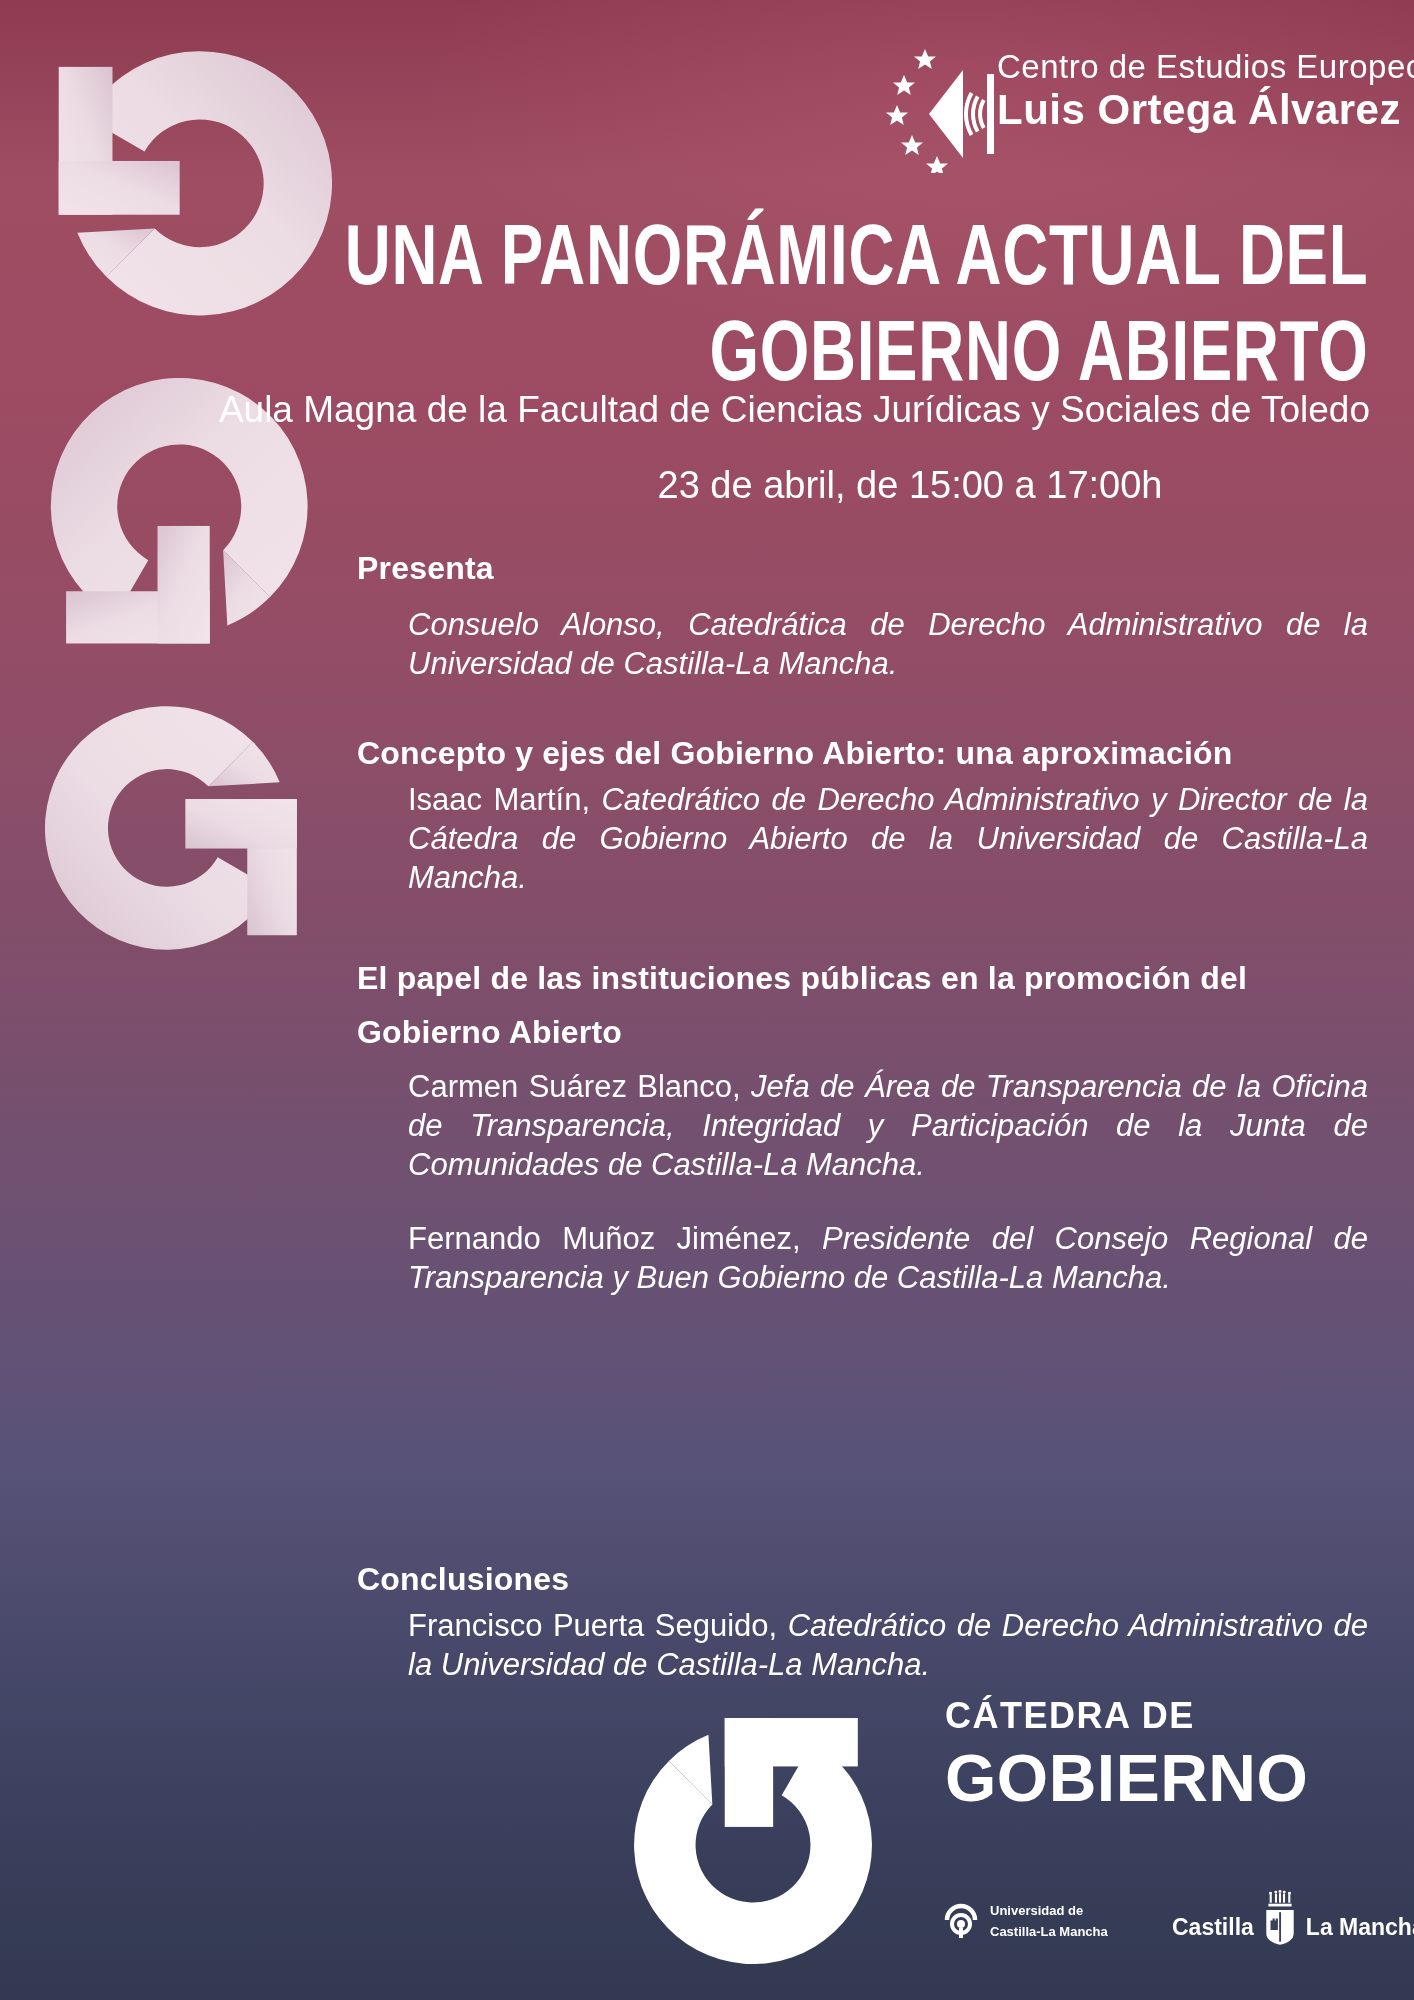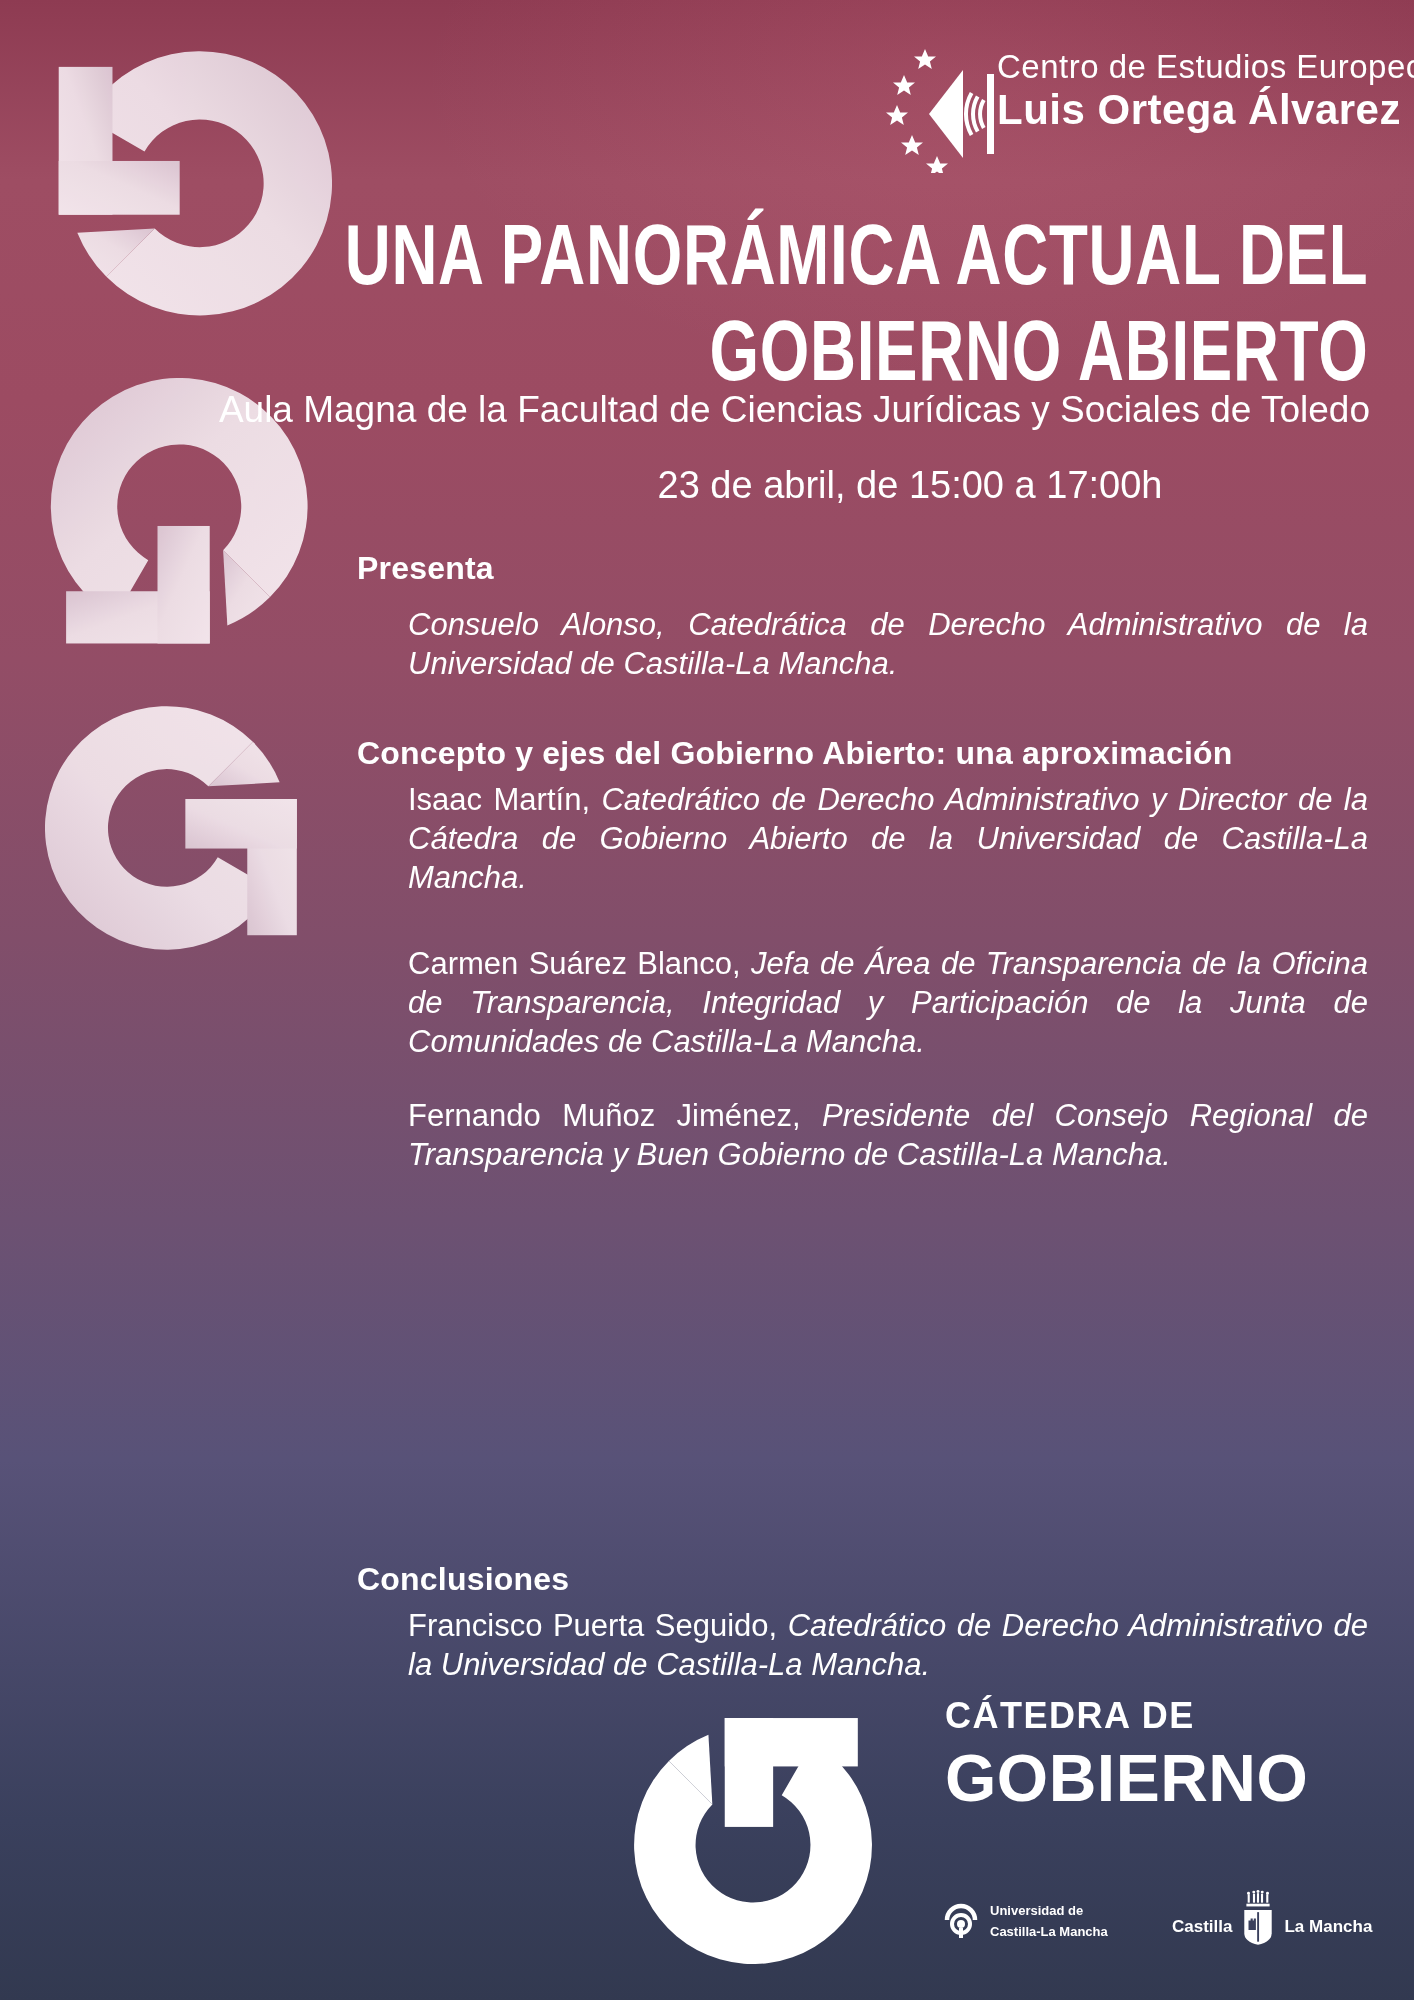--- a/index.html
+++ b/index.html
@@ -48,21 +48,21 @@
   .sec5 .para{margin-top:0;}
 
   
   .cat-text{position:absolute;left:945px;top:1694px;width:357px;}
   .cat-l1{font-weight:bold;font-size:36px;line-height:44px;letter-spacing:1.5px;}
   .cat-l2{font-weight:bold;font-size:66px;line-height:64px;margin-top:8px;letter-spacing:.5px;}
   .cat-l3{font-weight:bold;font-size:66px;line-height:64px;text-align:right;letter-spacing:.5px;}
   .uclm{position:absolute;left:942px;top:1900px;display:flex;align-items:center;}
   .uclm-text{margin-left:10px;font-weight:bold;font-size:13px;line-height:21px;}
   .jccm{position:absolute;left:1172px;top:1890px;display:flex;align-items:flex-end;}
-  .jccm-word{font-weight:bold;font-size:17px;line-height:26px;padding-bottom:8px;white-space:nowrap;}
+  .jccm-word{font-weight:bold;font-size:23px;line-height:26px;padding-bottom:8px;white-space:nowrap;}
   .jccm-shield{margin:0 8px;}
 </style>
 </head>
 <body>
 
 <div class="poster">
 
   <svg width="0" height="0" style="position:absolute">
     <defs>
       <linearGradient id="pinkg" x1="0" y1="0" x2="1" y2="1">
@@ -128,20 +128,21 @@
   </div>
 
   <div class="section sec2">
     <div class="heading">Concepto y ejes del Gobierno Abierto: una aproximación</div>
     <div class="para">
       <span class="name">Isaac Martín,</span><span class="role"> Catedrático de Derecho Administrativo y Director de la Cátedra de Gobierno Abierto de la Universidad de Castilla-La Mancha.</span>
     </div>
   </div>
 
   <div class="section sec3">
+    <div class="heading">El papel de las instituciones públicas en la promoción del Gobierno Abierto</div>
     <div class="para first">
       <span class="name">Carmen Suárez Blanco,</span><span class="role"> Jefa de Área de Transparencia de la Oficina de Transparencia, Integridad y Participación de la Junta de Comunidades de Castilla-La Mancha.</span>
     </div>
     <div class="para second">
       <span class="name">Fernando Muñoz Jiménez,</span><span class="role"> Presidente del Consejo Regional de Transparencia y Buen Gobierno de Castilla-La Mancha.</span>
     </div>
   </div>
 
 
   <div class="section sec5">

